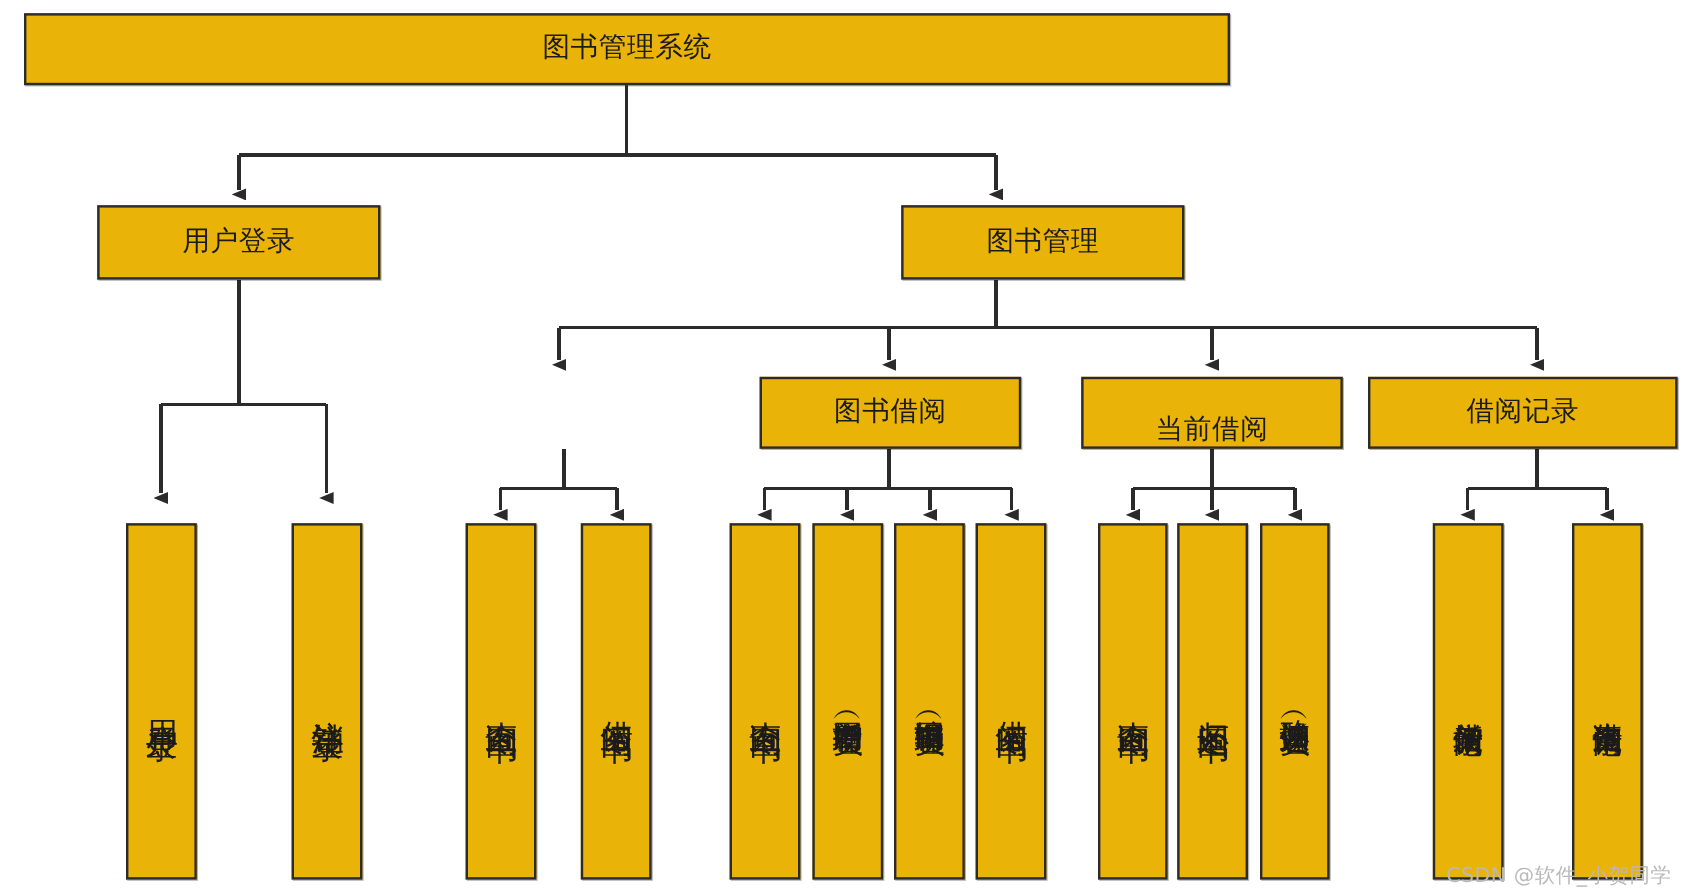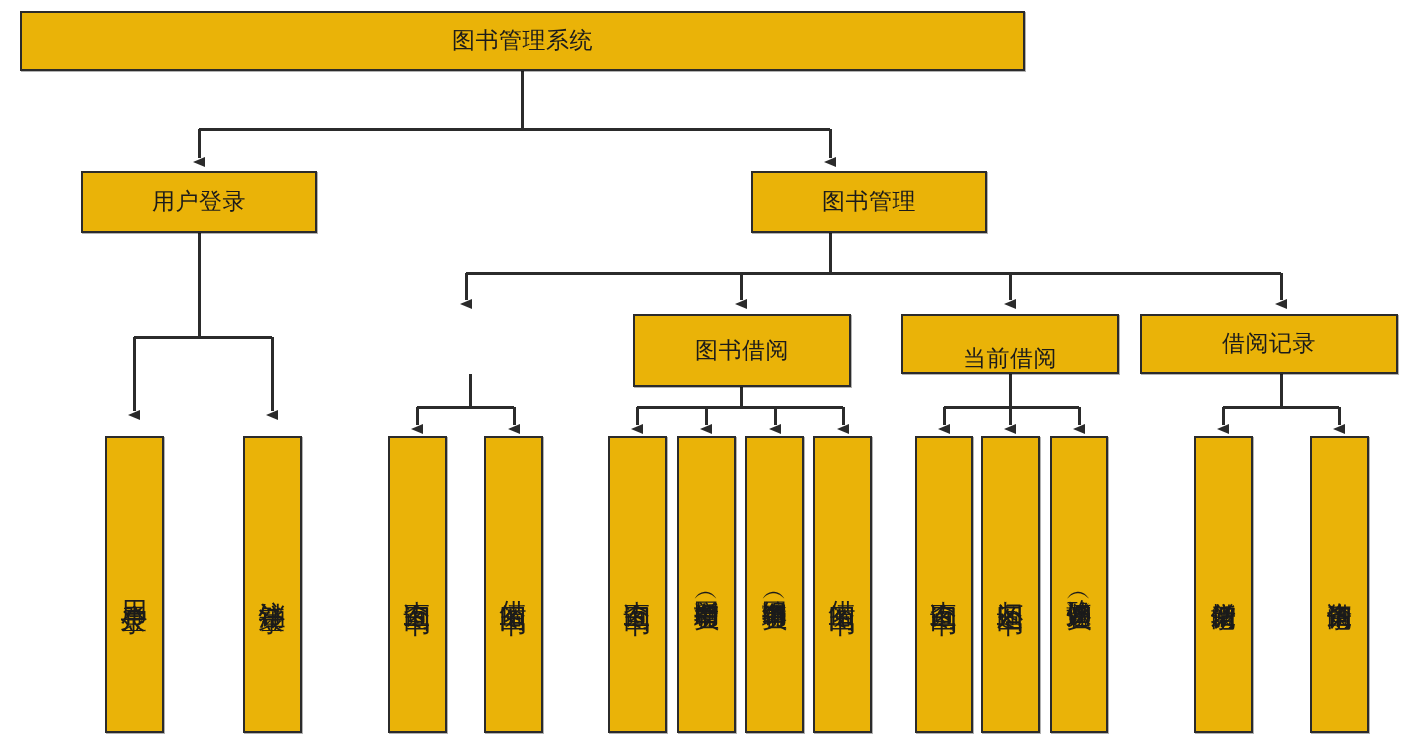--- a/index.html
+++ b/index.html
@@ -136,21 +136,21 @@
     <span class="label">图书管理系统</span>
   </div>
 
   <div class="node h" style="left:81px; top:171px; width:236px; height:62px;">
     <span class="label">用户登录</span>
   </div>
   <div class="node h" style="left:711px; top:171px; width:236px; height:62px;margin-left:40px;">
     <span class="label">图书管理</span>
   </div>
 
-  <div class="node h" style="left:633px; top:314px; width:218px; height:73px;">
+  <div class="node h" style="left:633px; top:314px; width:218px; height:60px;">
     <span class="label">图书借阅</span>
   </div>
   <div class="node h" style="left:901px; top:314px; width:218px; height:60px;align-items:flex-end;">
     <span class="label">当前借阅</span>
   </div>
   <div class="node h" style="left:1124px; top:314px; width:258px; height:60px;margin-left:16px;">
     <span class="label">借阅记录</span>
   </div>
 
   <div class="node v" style="left:105px; top:436px; width:59px; height:297px;">
@@ -190,14 +190,15 @@
     <span class="label">确认归还（管理员）</span>
   </div>
 
   <div class="node v narrow" style="left:1194px; top:436px; width:59px; height:297px;">
     <span class="label">新增借阅记录</span>
   </div>
   <div class="node v narrow" style="left:1310px; top:436px; width:59px; height:297px;">
     <span class="label">查询借阅记录</span>
   </div>
 
+  <div id="watermark">CSDN @软件_小贺同学</div>
 
 </div>
 
 </body></html>

